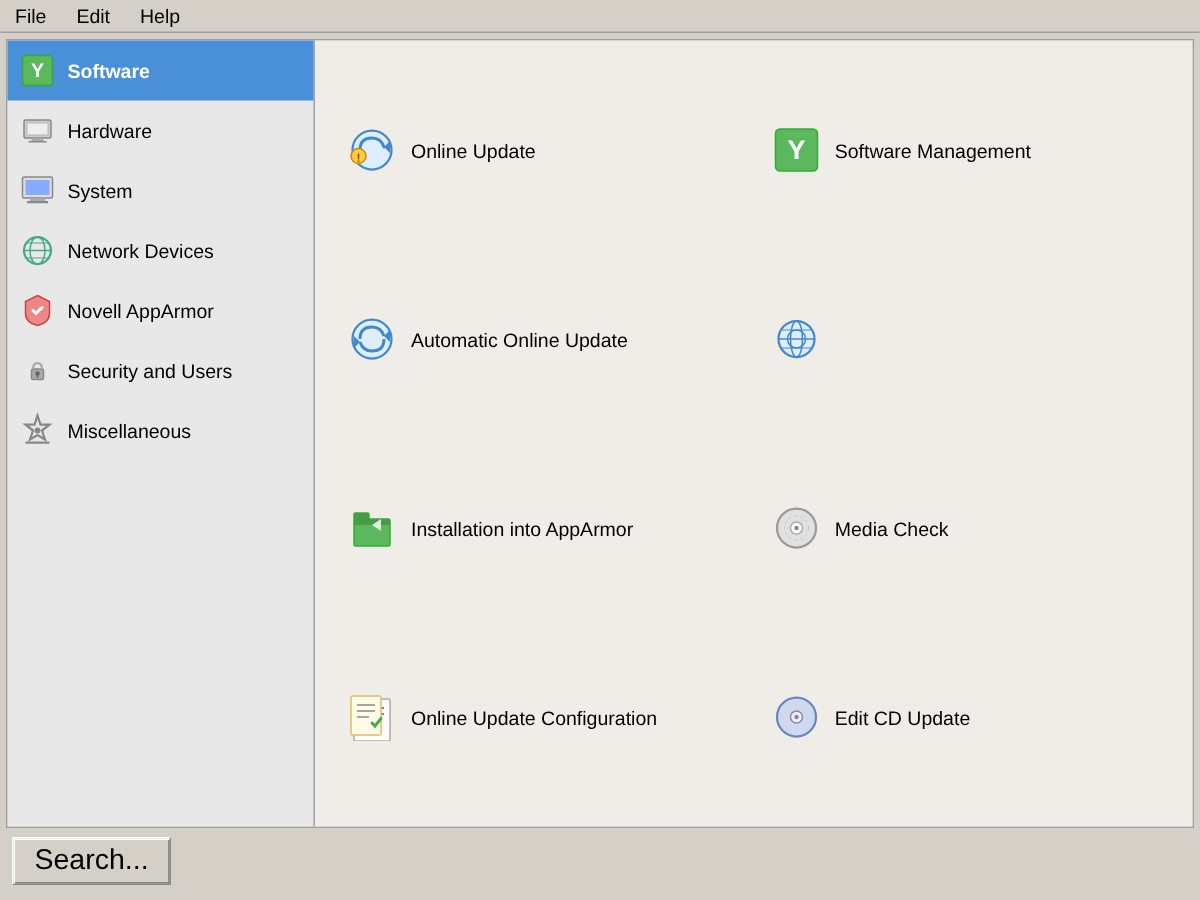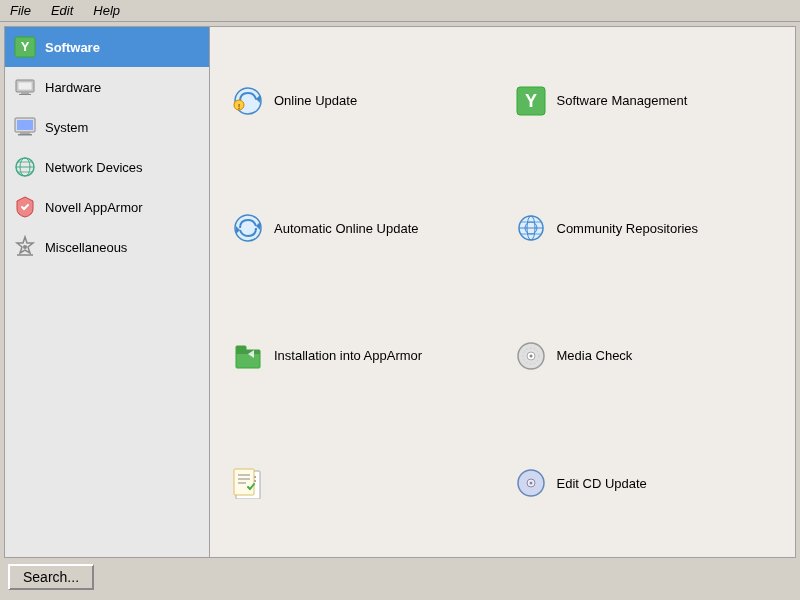--- a/index.html
+++ b/index.html
@@ -21,21 +21,20 @@
       align-items: center;
       height: 22px;
       border-bottom: 1px solid #a0a0a0;
       padding: 0 4px;
       gap: 8px;
     }
     .menubar-item {
       padding: 2px 6px;
       cursor: pointer;
       font-size: 13px;
-      font-style: italic;
     }
 
     
     .main-window {
       flex: 1;
       display: flex;
       flex-direction: column;
       background: #d4d0c8;
       padding: 4px;
     }
@@ -126,21 +125,21 @@
       align-items: center;
     }
 
     .search-button {
       padding: 4px 14px;
       background: #d4d0c8;
       border: 1px solid #888;
       border-top-color: #fff;
       border-left-color: #fff;
       cursor: pointer;
-      font-size: 14px;
+      font-size: 19px;
       box-shadow: inset 1px 1px 0 #fff, inset -1px -1px 0 #888;
     }
 
     
     svg { display: block; }
 
   </style>
 </head>
 <body>
 
@@ -206,20 +205,31 @@
       <div class="sidebar-item">
         <div class="sidebar-icon">
           <svg width="24" height="24" viewBox="0 0 24 24">
             <path d="M12 2 L20 6 L20 14 Q20 20 12 22 Q4 20 4 14 L4 6 Z" fill="#e88" stroke="#c44" stroke-width="1"></path>
             <path d="M9 12 L11 14 L15 10" stroke="white" stroke-width="2" fill="none" stroke-linecap="round"></path>
           </svg>
         </div>
         <span class="sidebar-label">Novell AppArmor</span>
       </div>
 
+      <div class="sidebar-item">
+        <div class="sidebar-icon">
+          <svg width="24" height="24" viewBox="0 0 24 24">
+            <rect x="8" y="11" width="8" height="7" rx="1" fill="#aaa" stroke="#888" stroke-width="1"></rect>
+            <path d="M9 11 Q9 7 12 7 Q15 7 15 11" fill="none" stroke="#aaa" stroke-width="1.5"></path>
+            <circle cx="12" cy="14" r="1.5" fill="#666"></circle>
+            <line x1="12" y1="14" x2="12" y2="17" stroke="#666" stroke-width="1"></line>
+          </svg>
+        </div>
+        <span class="sidebar-label">Security and Users</span>
+      </div>
 
       <div class="sidebar-item">
         <div class="sidebar-icon">
           <svg width="24" height="24" viewBox="0 0 24 24">
             <path d="M12 2 L14 8 L20 8 L15 12 L17 18 L12 15 L7 18 L9 12 L4 8 L10 8 Z" fill="none" stroke="#888" stroke-width="1.5"></path>
             <circle cx="12" cy="12" r="2" fill="#888"></circle>
             <line x1="4" y1="20" x2="20" y2="20" stroke="#888" stroke-width="1.5"></line>
           </svg>
         </div>
         <span class="sidebar-label">Miscellaneous</span>
@@ -271,21 +281,20 @@
           <div class="grid-icon">
             <svg width="32" height="32" viewBox="0 0 32 32">
               <circle cx="16" cy="16" r="12" fill="#ddeeff" stroke="#4488cc" stroke-width="1.5"></circle>
               <circle cx="16" cy="16" r="6" fill="none" stroke="#4488cc" stroke-width="1"></circle>
               <ellipse cx="16" cy="16" rx="4" ry="12" fill="none" stroke="#4488cc" stroke-width="1"></ellipse>
               <line x1="4" y1="16" x2="28" y2="16" stroke="#4488cc" stroke-width="1"></line>
               <line x1="6" y1="10" x2="26" y2="10" stroke="#4488cc" stroke-width="0.8"></line>
               <line x1="6" y1="22" x2="26" y2="22" stroke="#4488cc" stroke-width="0.8"></line>
             </svg>
           </div>
-          <span class="grid-label">Community Repositories</span>
         </div>
 
         <div class="grid-item">
           <div class="grid-icon">
             <svg width="32" height="32" viewBox="0 0 32 32">
               <rect x="4" y="10" width="24" height="18" rx="1" fill="#5cb85c" stroke="#3a3" stroke-width="1"></rect>
               <rect x="4" y="10" width="24" height="4" fill="#4a9a4a"></rect>
               <polygon points="16,14 22,10 22,18" fill="white" opacity="0.8"></polygon>
               <rect x="4" y="6" width="10" height="5" rx="1" fill="#4a9a4a" stroke="#3a3" stroke-width="1"></rect>
             </svg>
@@ -312,20 +321,21 @@
               <line x1="8" y1="10" x2="24" y2="10" stroke="#888" stroke-width="1.5"></line>
               <line x1="8" y1="14" x2="24" y2="14" stroke="#888" stroke-width="1.5"></line>
               <line x1="8" y1="18" x2="18" y2="18" stroke="#888" stroke-width="1.5"></line>
               <rect x="2" y="2" width="20" height="26" rx="1" fill="#fffbe8" stroke="#ddc060" stroke-width="1"></rect>
               <line x1="6" y1="8" x2="18" y2="8" stroke="#888" stroke-width="1"></line>
               <line x1="6" y1="12" x2="18" y2="12" stroke="#888" stroke-width="1"></line>
               <line x1="6" y1="16" x2="14" y2="16" stroke="#888" stroke-width="1"></line>
               <path d="M16 20 L18 22 L22 17" stroke="#4a4" stroke-width="2" fill="none" stroke-linecap="round"></path>
             </svg>
           </div>
+          <span class="grid-label">Online Update Configuration</span>
         </div>
 
         <div class="grid-item">
           <div class="grid-icon">
             <svg width="32" height="32" viewBox="0 0 32 32">
               <circle cx="16" cy="16" r="13" fill="#d0d8f0" stroke="#6688bb" stroke-width="1.5"></circle>
               <circle cx="16" cy="16" r="4" fill="#eef" stroke="#88a" stroke-width="1"></circle>
               <circle cx="16" cy="16" r="1.5" fill="#889"></circle>
             </svg>
           </div>

